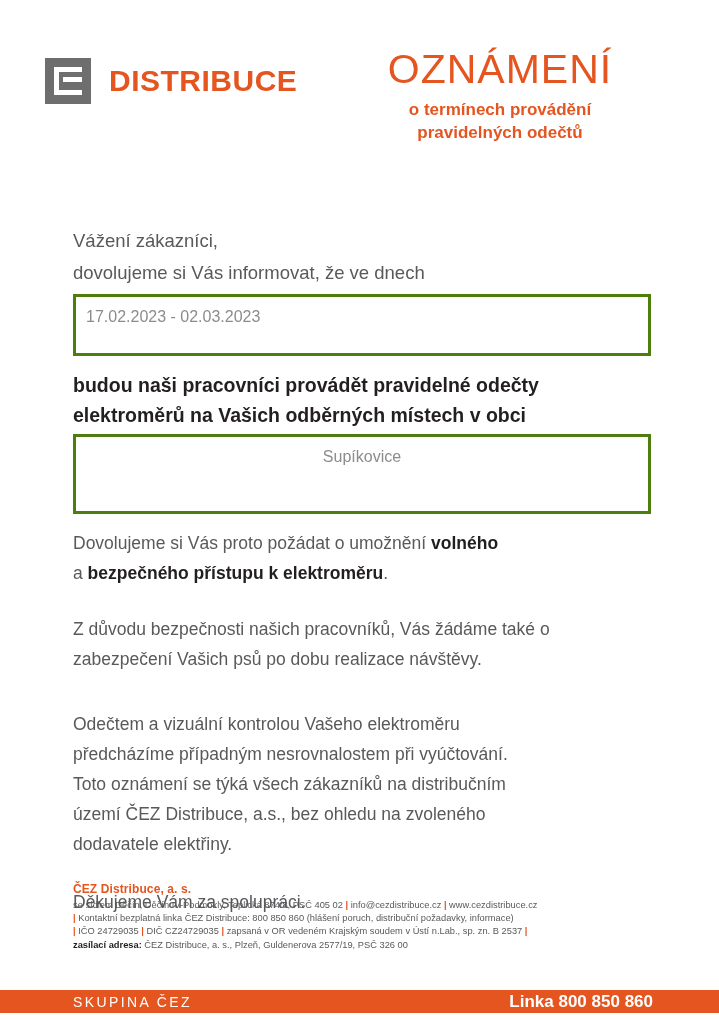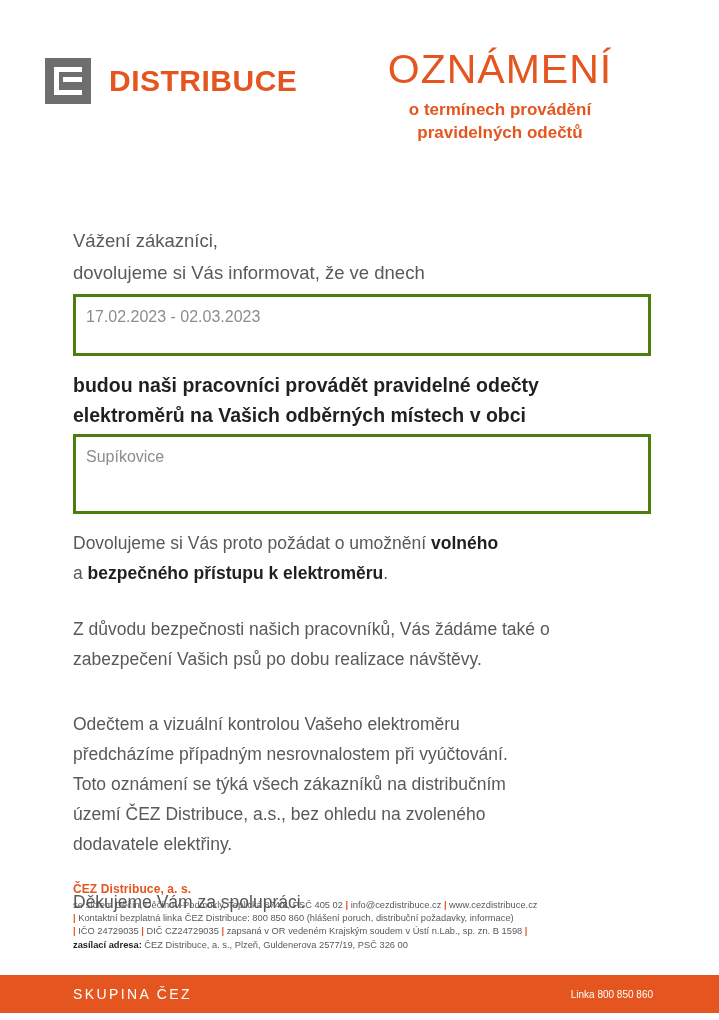--- a/index.html
+++ b/index.html
@@ -96,21 +96,21 @@
     line-height: 1.75;
     margin: 0;
   }
   .field-box {
     border: 3px solid #4d7c0f;
     box-sizing: border-box;
     margin-top: 4px;
     padding: 10px 10px 0 10px;
   }
   .field-box.dates { height: 62px; }
-  .field-box.place { height: 80px; }
+  .field-box.place { height: 80px; text-align: center; }
   .field-value {
     color: #8a8c8e;
     font-size: 16px;
     line-height: 1.2;
     white-space: nowrap;
   }
   .bold-stmt {
     color: #231f20;
     font-size: 19.5px;
     font-weight: bold;
@@ -149,39 +149,39 @@
   .fineprint .row { white-space: nowrap; }
   .fineprint .sep { color: #e4551f; font-weight: bold; }
   .fineprint b { color: #231f20; }
 
   
   .bottom-bar {
     position: absolute;
     left: 0;
     bottom: 7px;
     width: 719px;
-    height: 38px;
+    height: 23px;
     background: #e4551f;
     color: #ffffff;
   }
   .bottom-bar .left {
     position: absolute;
     left: 73px;
     top: 50%;
     transform: translateY(-50%);
     font-size: 14px;
     letter-spacing: 2.4px;
   }
   .bottom-bar .right {
     position: absolute;
     right: 66px;
     top: 50%;
     transform: translateY(-50%);
-    font-size: 10px;
-    font-weight: normal;
+    font-size: 17px;
+    font-weight: bold;
   }
 </style>
 </head>
 <body>
 
 <div class="page">
 
   <div class="header">
 
     <div class="brand">
@@ -260,21 +260,21 @@
       <span class="sep">|</span>
       <span>Kontaktní bezplatná linka ČEZ Distribuce: 800 850 860 (hlášení poruch, distribuční požadavky, informace)</span>
     </div>
 
     <div class="row">
       <span class="sep">|</span>
       <span>IČO 24729035</span>
       <span class="sep">|</span>
       <span>DIČ CZ24729035</span>
       <span class="sep">|</span>
-      <span>zapsaná v OR vedeném Krajským soudem v Ústí n.Lab., sp. zn. B 1598</span>
+      <span>zapsaná v OR vedeném Krajským soudem v Ústí n.Lab., sp. zn. B 2537</span>
       <span class="sep">|</span>
     </div>
 
     <div class="row">
       <b>zasílací adresa:</b>
       <span>ČEZ Distribuce, a. s., Plzeň, Guldenerova 2577/19, PSČ 326 00</span>
     </div>
 
   </div>
 

